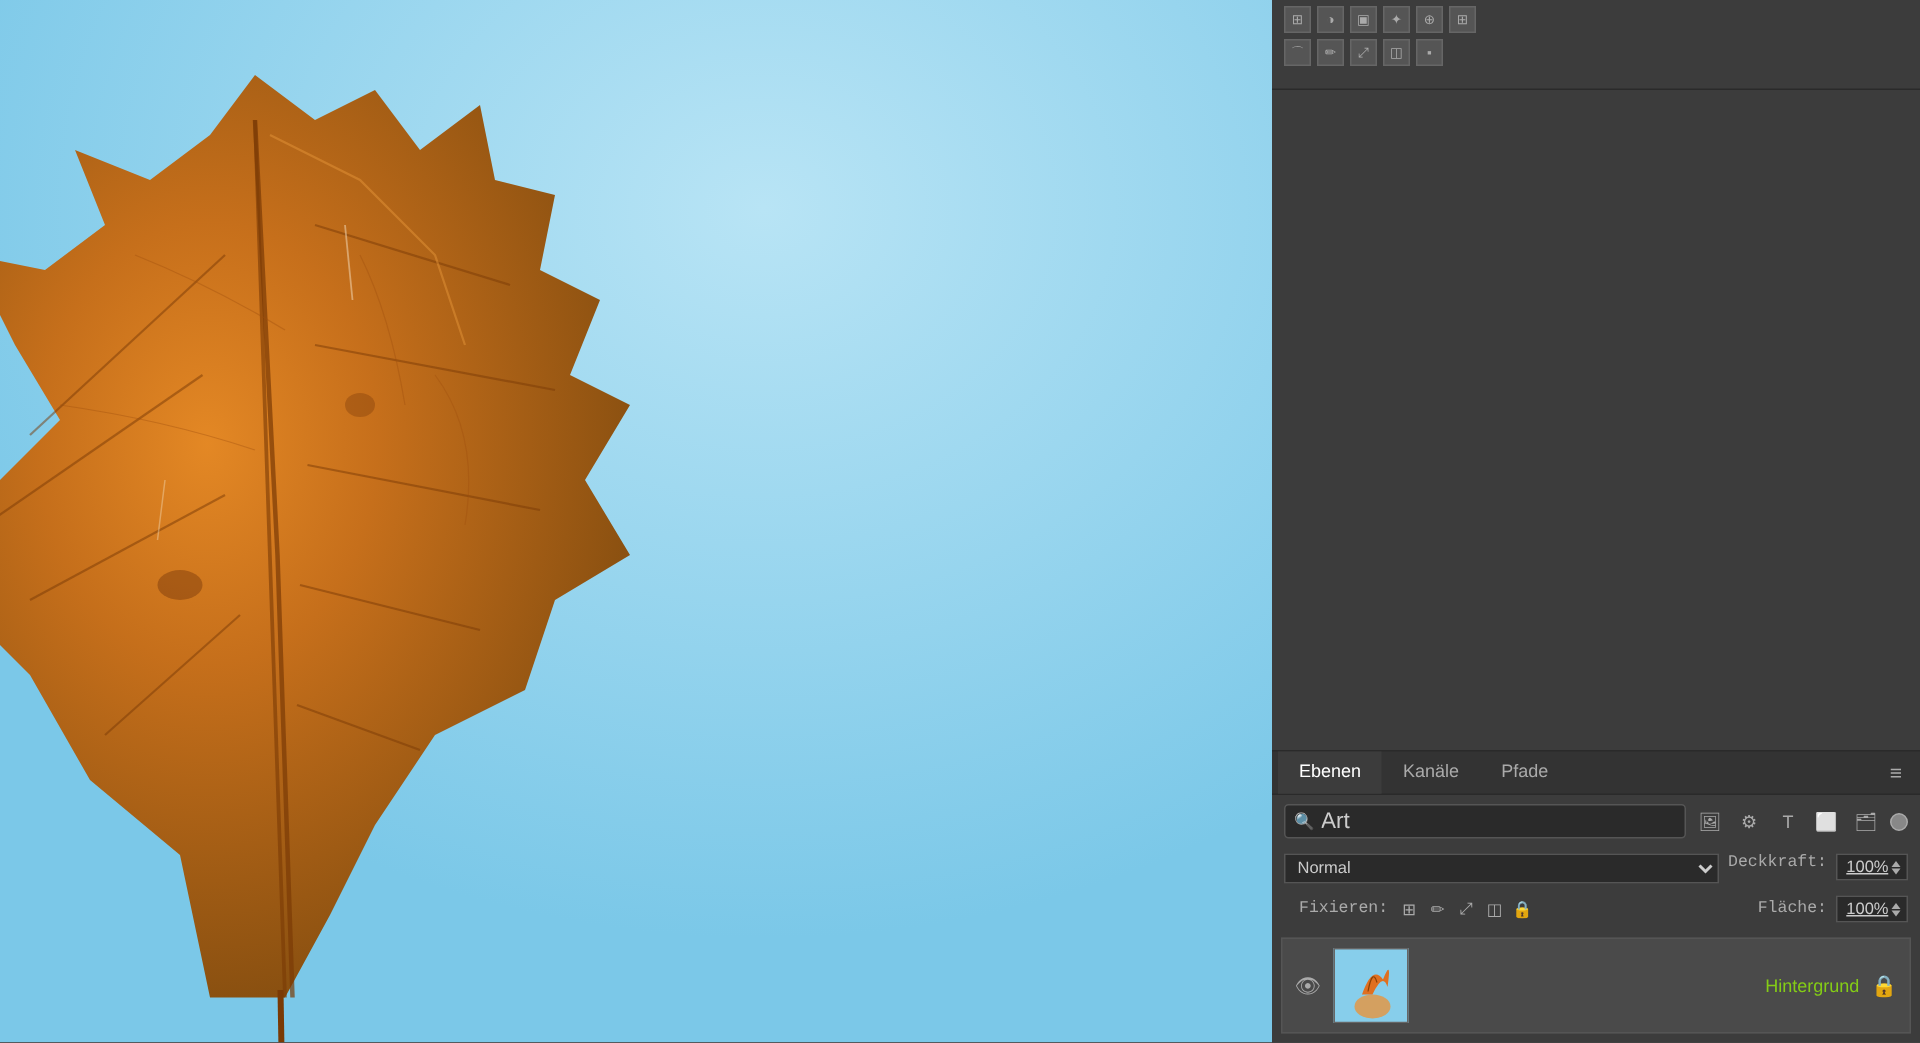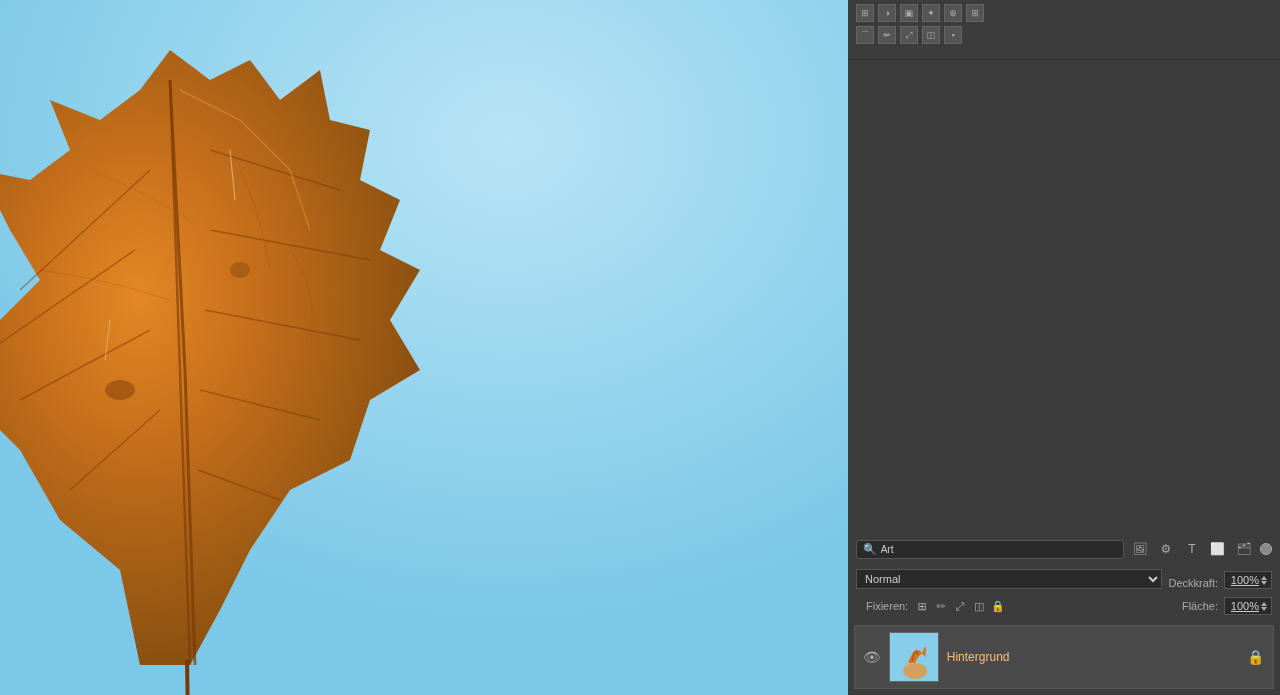--- a/index.html
+++ b/index.html
@@ -122,21 +122,21 @@
       padding: 2px 6px;
       flex: 1;
       gap: 4px;
     }
 
     #search-input-wrapper input {
       background: transparent;
       border: none;
       outline: none;
       color: #ccc;
-      font-size: 10px;
+      font-size: 15px;
       width: 100%;
     }
 
     .search-icon-svg {
       color: #888;
       font-size: 11px;
     }
 
     .icon-btn {
       width: 20px;
@@ -153,41 +153,42 @@
       width: 12px;
       height: 12px;
       border-radius: 50%;
       background: #888;
       border: 1px solid #aaa;
     }
 
     
     #blend-row {
       display: flex;
-      align-items: flex-end;
+      align-items: flex-start;
       padding: 4px 8px;
       gap: 6px;
       background: #3c3c3c;
     }
 
     #blend-select {
       background: #2a2a2a;
       border: 1px solid #555;
       color: #ccc;
       font-size: 11px;
       padding: 2px 4px;
       flex: 1;
       cursor: pointer;
       outline: none;
     }
 
     .label-text {
       color: #aaa;
       font-size: 11px;
       white-space: nowrap;
+      font-family: Liberation Mono, monospace;
     }
 
     .percent-input-wrapper {
       display: flex;
       align-items: center;
       background: #2a2a2a;
       border: 1px solid #555;
       padding: 2px 4px;
       gap: 2px;
     }
@@ -280,22 +281,23 @@
       height: 50px;
       overflow: hidden;
       border: 1px solid #666;
       flex-shrink: 0;
       background: #87ceeb;
       position: relative;
     }
 
     .layer-name {
       flex: 1;
-      color: #fdba74;
+      color: #84cc16;
       font-size: 12px;
+      text-align: right;
     }
 
     .layer-lock {
       font-size: 14px;
       color: #aaa;
     }
 
     
     #leaf-svg {
       width: 100%;
@@ -409,20 +411,26 @@
       <div class="toolbar-icon" title="Move">⤢</div>
       <div class="toolbar-icon" title="Mask">◫</div>
       <div class="toolbar-icon" title="Fill">▪</div>
     </div>
   </div>
 
   <div id="properties-area"></div>
 
   <div id="layers-panel">
 
+    <div id="tabs-bar">
+      <div class="tab active">Ebenen</div>
+      <div class="tab">Kanäle</div>
+      <div class="tab">Pfade</div>
+      <div class="tabs-menu-icon">≡</div>
+    </div>
 
     <div id="search-row">
       <div id="search-input-wrapper">
         <span class="search-icon-svg">🔍</span>
         <input type="text" value="Art" style="">
       </div>
       <div class="icon-btn" title="Image filter">🖼</div>
       <div class="icon-btn" title="Adjustment">⚙</div>
       <div class="icon-btn" title="Text">T</div>
       <div class="icon-btn" title="Shape">⬜</div>

